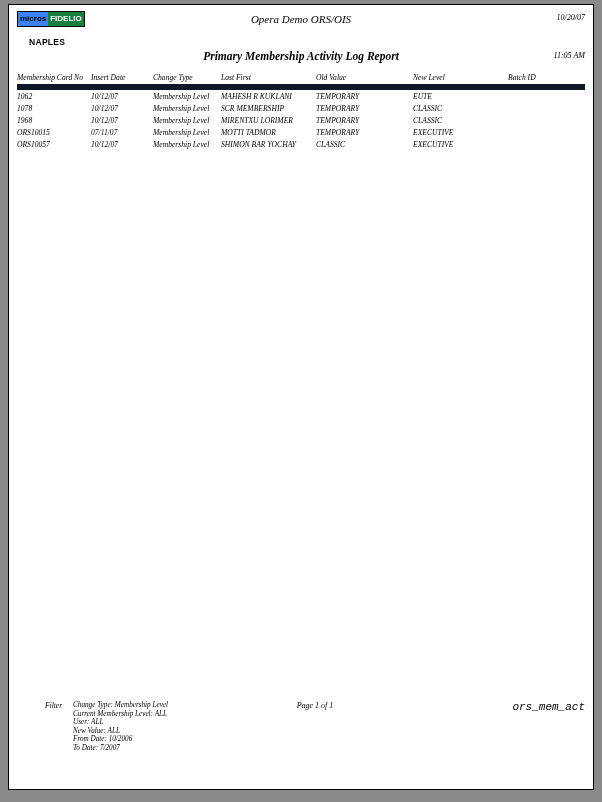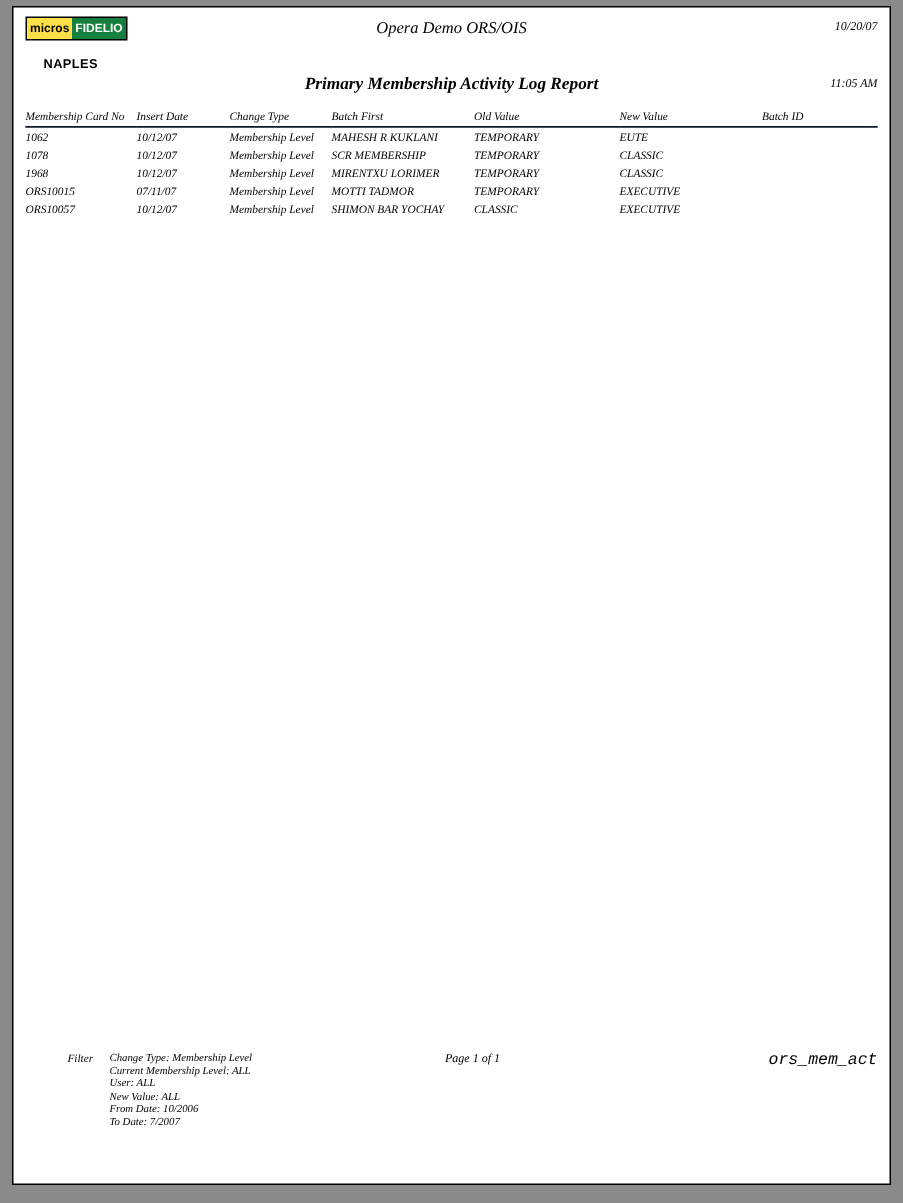--- a/index.html
+++ b/index.html
@@ -31,21 +31,21 @@
     display: flex;
     align-items: stretch;
     border: 1px solid #000;
     height: 14px;
     font-family: "Liberation Sans", sans-serif;
     font-size: 8px;
     font-weight: bold;
     line-height: 14px;
   }
   .logo .micros {
-    background: #fde047;
+    background: #3b82f6;
     color: #000000;
     padding: 0 2px;
   }
   .logo .fidelio {
     background: #15803d;
     color: #ffffff;
     padding: 0 2px;
   }
 
   .property {
@@ -115,21 +115,21 @@
     font-size: 7.6px;
   }
   table.report th {
     text-align: left;
     font-weight: normal;
     font-style: italic;
     padding: 0 0 2px 0;
     white-space: nowrap;
   }
   table.report thead tr {
-    border-bottom: 1px solid #0f172a;
+    border-bottom: 6px solid #0f172a;
   }
   table.report td {
     padding: 1.5px 0 1.5px 0;
     white-space: nowrap;
     vertical-align: top;
   }
   .col-card   { width: 74px; }
   .col-insert { width: 62px; }
   .col-change { width: 68px; }
   .col-name   { width: 95px; }
@@ -202,23 +202,23 @@
 
   <div class="time-top">11:05 AM</div>
 
   <div class="table-wrap">
     <table class="report">
       <thead>
         <tr>
           <th class="col-card">Membership Card No</th>
           <th class="col-insert">Insert Date</th>
           <th class="col-change">Change Type</th>
-          <th class="col-name">Batch First</th>
+          <th class="col-name">Last First</th>
           <th class="col-old">Old Value</th>
-          <th class="col-new">New Value</th>
+          <th class="col-new">New Level</th>
           <th class="col-batch">Batch ID</th>
         </tr>
       </thead>
       <tbody>
         <tr>
           <td>1062</td>
           <td>10/12/07</td>
           <td>Membership Level</td>
           <td>MAHESH R KUKLANI</td>
           <td>TEMPORARY</td>

